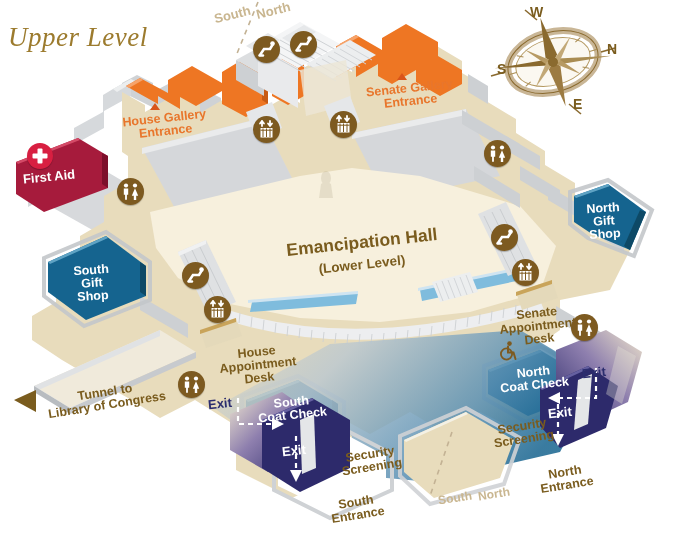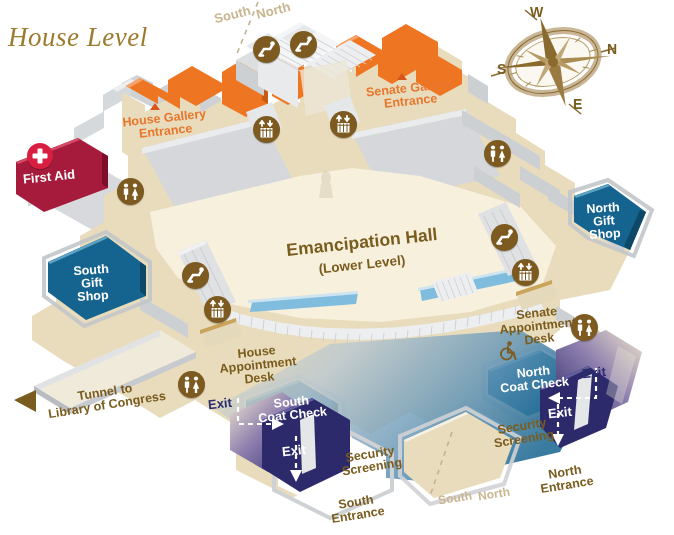--- a/index.html
+++ b/index.html
@@ -411,21 +411,21 @@
       <g stroke="#8a6a2f" stroke-width="1.6">
         <line x1="-16" y1="-42" x2="-28" y2="-52"></line>
         <line x1="16" y1="42" x2="28" y2="52"></line>
         <line x1="-48" y1="10" x2="-62" y2="14"></line>
         <line x1="48" y1="-10" x2="62" y2="-14"></line>
       </g>
     </g>
 
   </svg>
 
-  <div class="lbl" id="page-title">House Level</div>
+  <div class="lbl" id="page-title">Upper Level</div>
 
   <div class="lbl maplabel t-tan" style="left:214px;top:8px;font-size:13px;transform:rotate(-14deg);">South</div>
   <div class="lbl maplabel t-tan" style="left:256px;top:4px;font-size:13px;transform:rotate(-14deg);">North</div>
 
   <div class="lbl maplabel t-tan" style="left:438px;top:492px;font-size:12px;transform:rotate(-9deg);">South</div>
   <div class="lbl maplabel t-tan" style="left:478px;top:488px;font-size:12px;transform:rotate(-9deg);">North</div>
 
   <div class="lbl maplabel t-brown" style="left:530px;top:5px;font-size:14px;">W</div>
   <div class="lbl maplabel t-brown" style="left:607px;top:42px;font-size:14px;">N</div>
   <div class="lbl maplabel t-brown" style="left:497px;top:62px;font-size:14px;">S</div>

